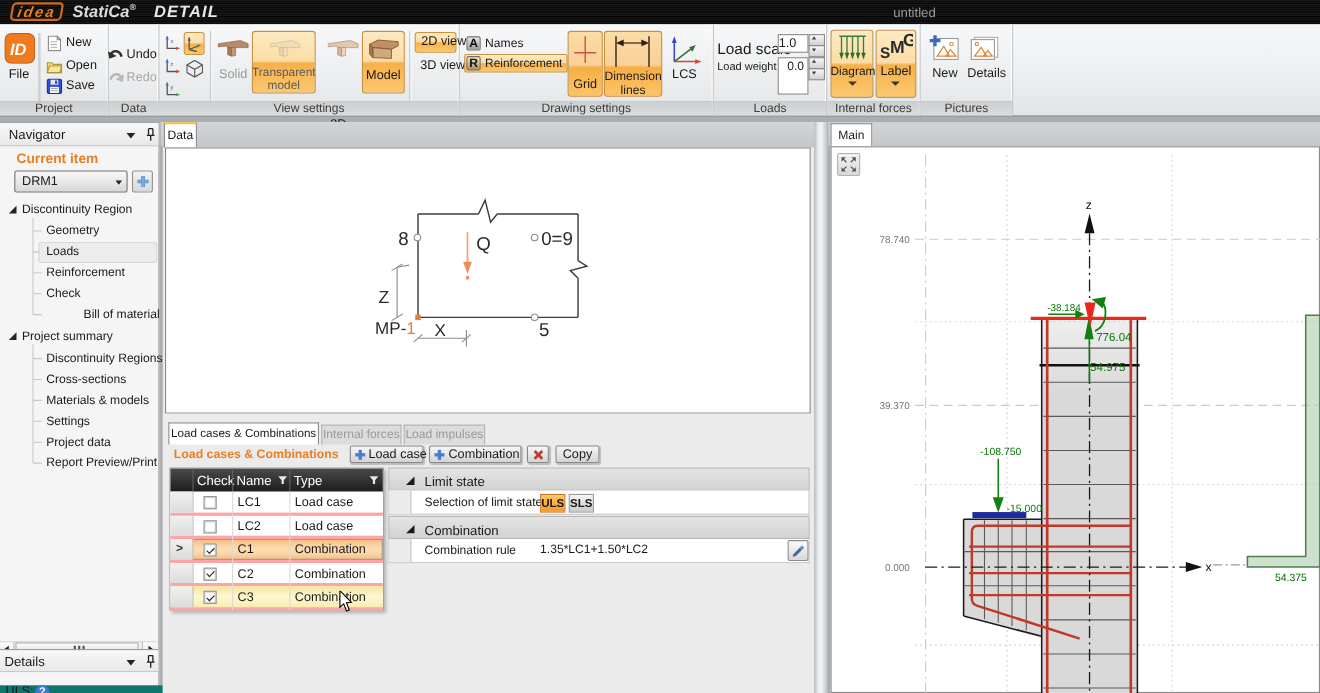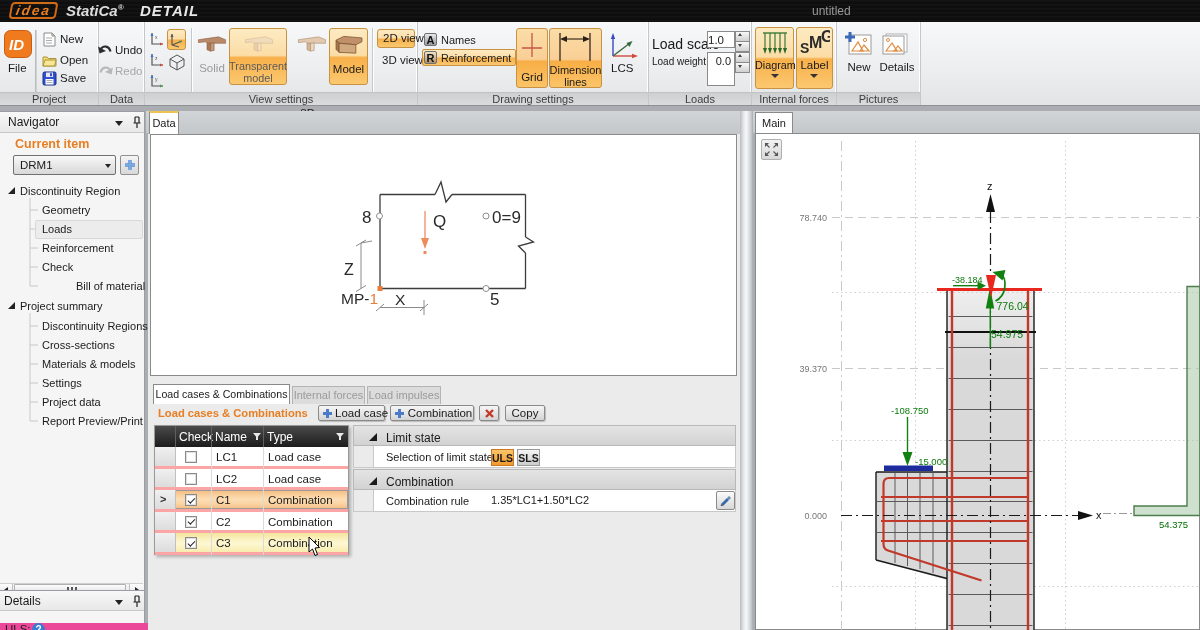--- a/index.html
+++ b/index.html
@@ -343,21 +343,21 @@
   </div>
 
   <div class="abs" style="left:0;top:486px;width:143px;height:3px;background:#aaaeb2;"></div>
   <div class="phead" style="top:478px;border-top:1px solid #9a9ea2;padding-left:48px;">
       <span style="position:absolute;left:4px;top:3px;font-size:12px;">Details</span>
     <div class="abs" style="left:115px;top:9px;width:0;height:0;border-left:4px solid transparent;border-right:4px solid transparent;border-top:5px solid #222;"></div>
     <svg class="abs" style="left:132px;top:4px;" width="10" height="13" viewBox="0 0 10 13">
         <path d="M3 1 H7 M3 1 V7 H7 V1 M1.5 7 H8.5 M5 7 V12" stroke="#222" stroke-width="1.2" fill="none"></path>
       </svg>
   </div>
-  <div class="abs" style="left:0;top:511px;width:159px;height:8px;background:#ec4899;">
+  <div class="abs" style="left:0;top:511px;width:159px;height:8px;background:#0f766e;">
     <span style="position:absolute;left:5px;top:0px;font-size:11.5px;">ULS:</span>
     <div class="abs" style="left:32px;top:0px;width:13px;height:13px;border-radius:50%;background:#3a7ad4;color:#fff;font-size:10px;font-weight:bold;text-align:center;line-height:13px;">?</div>
   </div>
 </div>
 
 <div id="datapanel" class="abs">
   <div class="abs" style="left:0;top:0;width:592px;height:23px;background:linear-gradient(180deg,#d2d5d8,#c3c7ca);"></div>
 
   <div class="tab" style="left:1px;top:0px;width:30px;height:23px;line-height:21px;border-top:2px solid #eec253;">Data</div>
 

